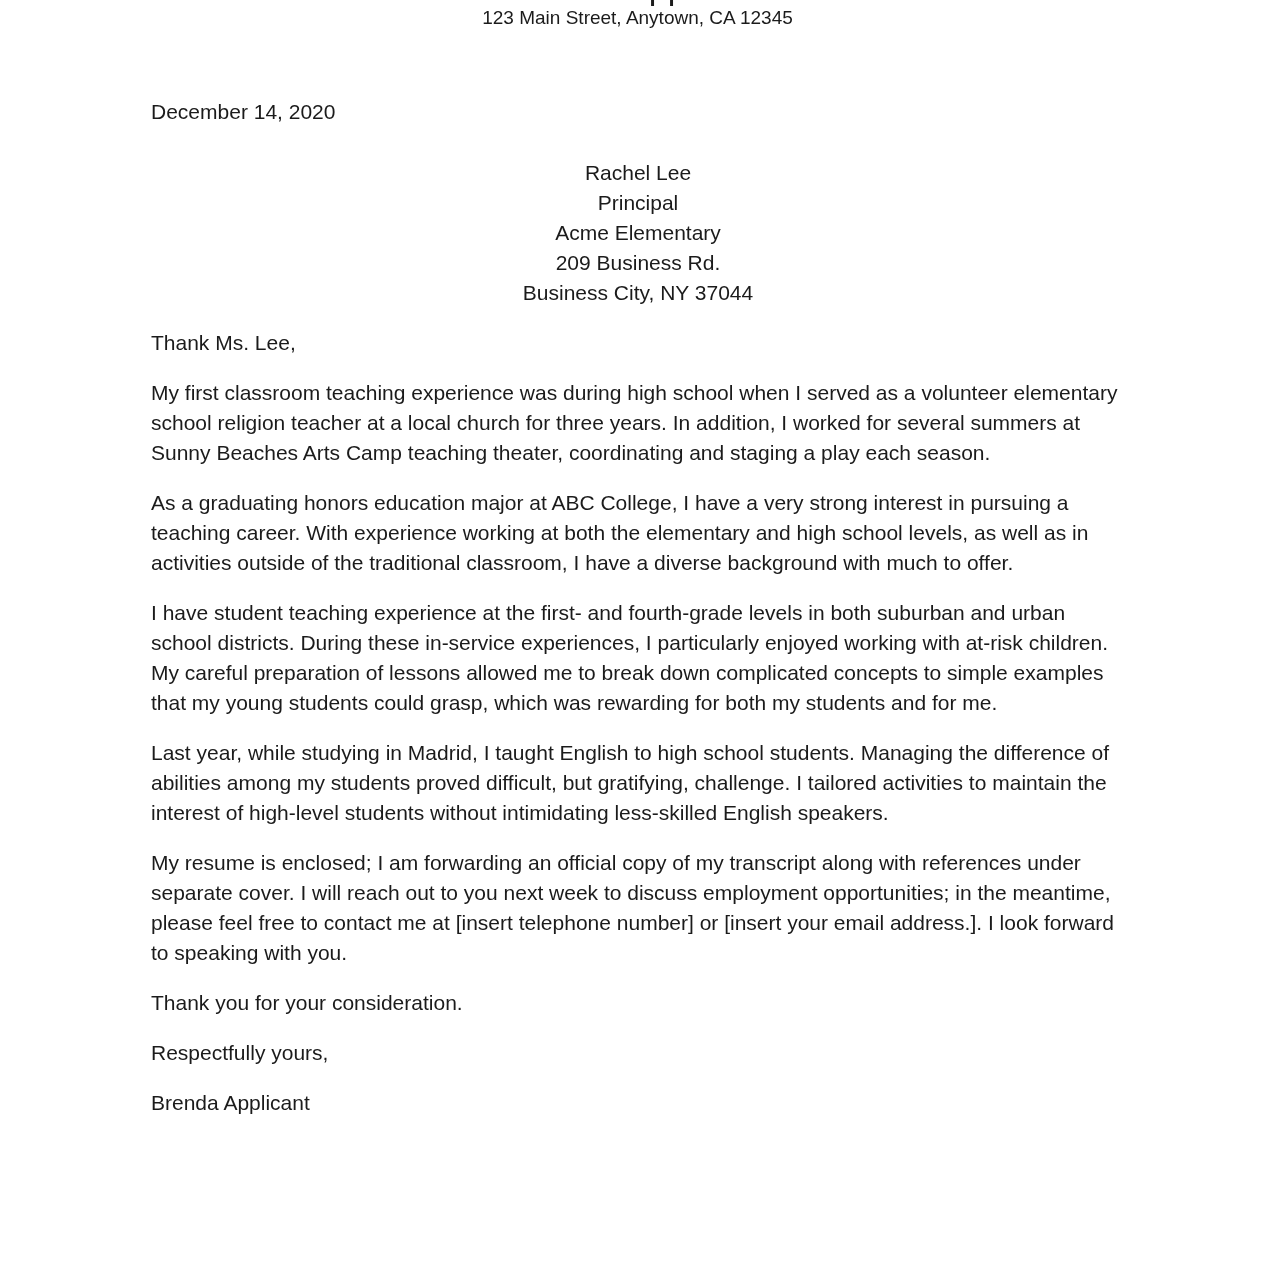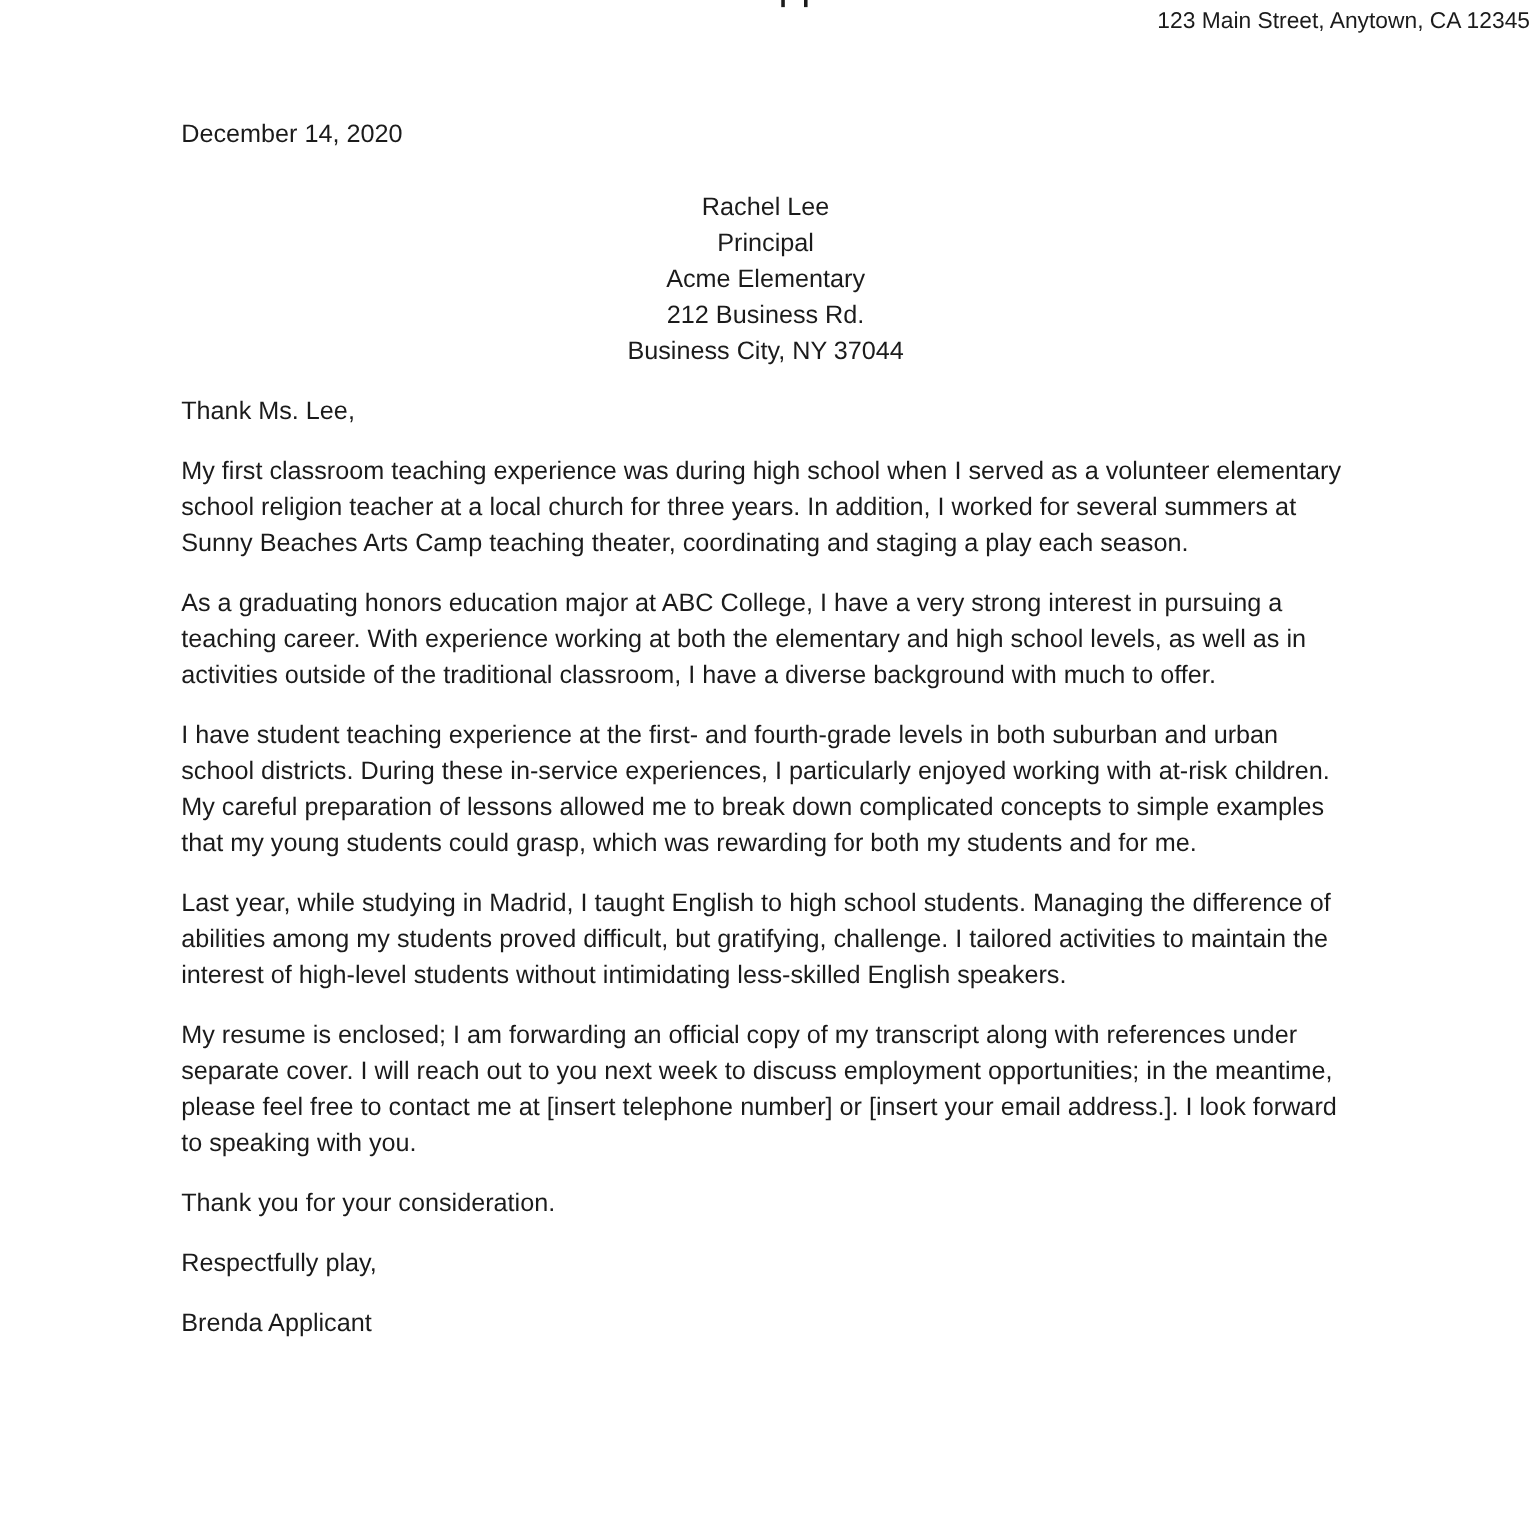--- a/index.html
+++ b/index.html
@@ -28,21 +28,21 @@
     left: 0;
     right: 0;
     top: -29px;
     text-align: center;
     font-size: 34px;
     line-height: 34px;
     font-weight: 400;
     white-space: nowrap;
   }
   .letterhead-address {
-    text-align: right;
+    text-align: center;
     font-size: 19px;
     line-height: 23px;
     margin-top: 0;
   }
   .letter-body {
     margin: 0 150px 0 151px;
     font-size: 21px;
     line-height: 30px;
   }
   .letter-body p {
@@ -76,37 +76,37 @@
   </header>
 
   <main class="letter-body">
 
     <p class="date-line">December 14, 2020</p>
 
     <div class="recipient-block">
       <div>Rachel Lee</div>
       <div>Principal</div>
       <div>Acme Elementary</div>
-      <div>212 Business Rd.</div>
+      <div>209 Business Rd.</div>
       <div>Business City, NY 37044</div>
     </div>
 
     <p>Thank Ms. Lee,</p>
 
     <p>My first classroom teaching experience was during high school when I served as a volunteer elementary school religion teacher at a local church for three years. In addition, I worked for several summers at Sunny Beaches Arts Camp teaching theater, coordinating and staging a play each season.</p>
 
     <p>As a graduating honors education major at ABC College, I have a very strong interest in pursuing a teaching career. With experience working at both the elementary and high school levels, as well as in activities outside of the traditional classroom, I have a diverse background with much to offer.</p>
 
     <p>I have student teaching experience at the first- and fourth-grade levels in both suburban and urban school districts. During these in-service experiences, I particularly enjoyed working with at-risk children. My careful preparation of lessons allowed me to break down complicated concepts to simple examples that my young students could grasp, which was rewarding for both my students and for me.</p>
 
     <p>Last year, while studying in Madrid, I taught English to high school students. Managing the difference of abilities among my students proved difficult, but gratifying, challenge. I tailored activities to maintain the interest of high-level students without intimidating less-skilled English speakers.</p>
 
     <p>My resume is enclosed; I am forwarding an official copy of my transcript along with references under separate cover. I will reach out to you next week to discuss employment opportunities; in the meantime, please feel free to contact me at [insert telephone number] or [insert your email address.]. I look forward to speaking with you.</p>
 
     <p>Thank you for your consideration.</p>
 
-    <p>Respectfully play,</p>
+    <p>Respectfully yours,</p>
 
 
     <p>Brenda Applicant</p>
 
   </main>
 </div>
 
 </body></html>

